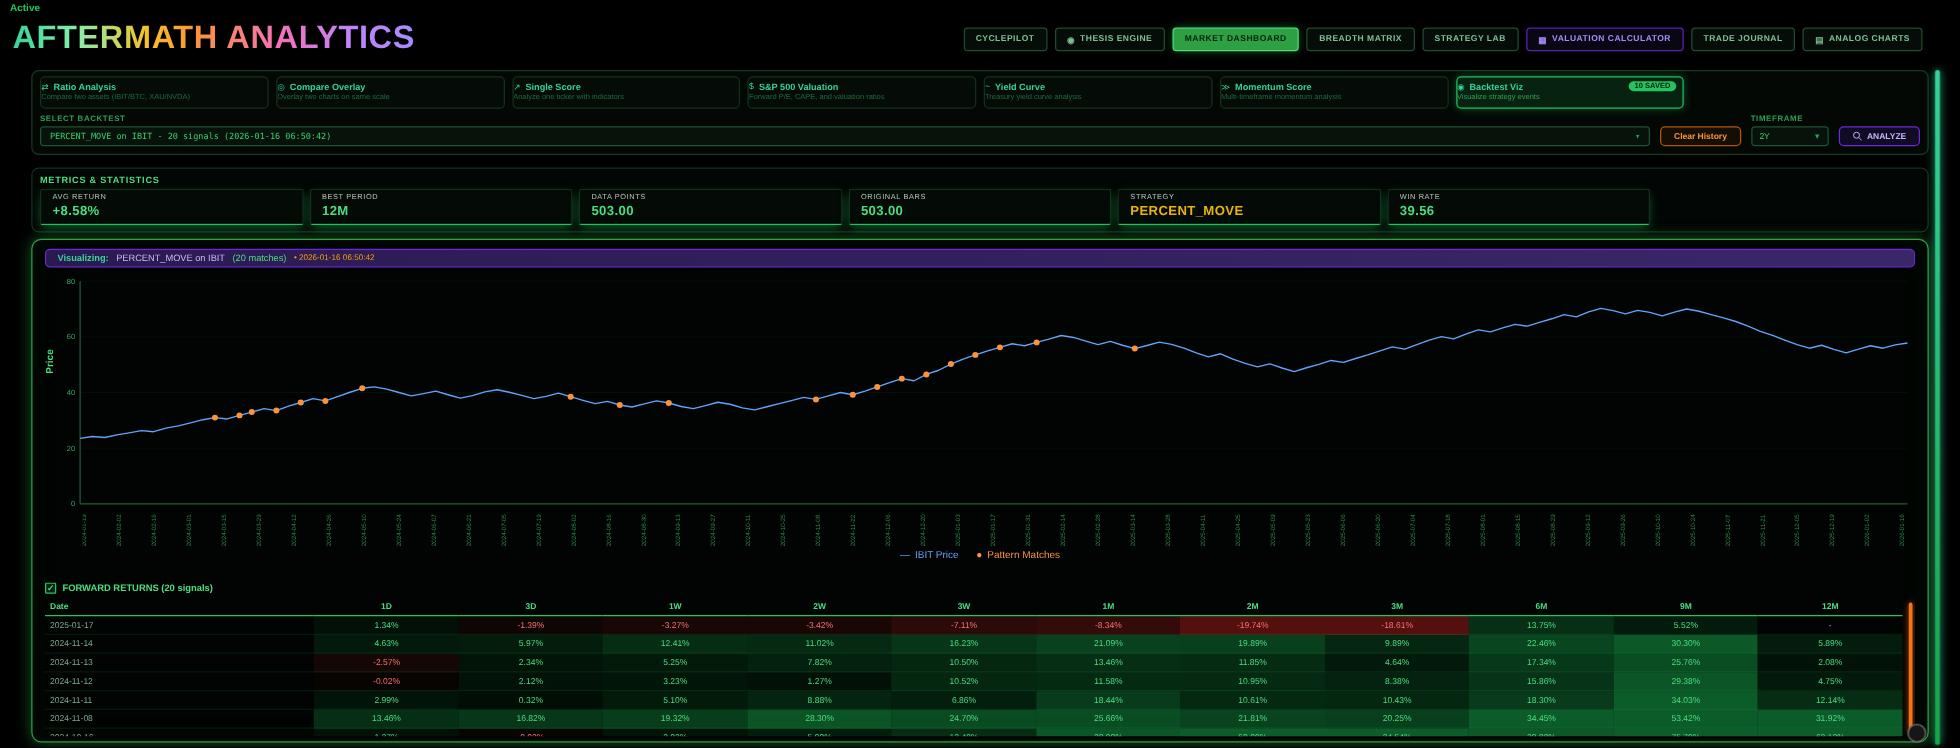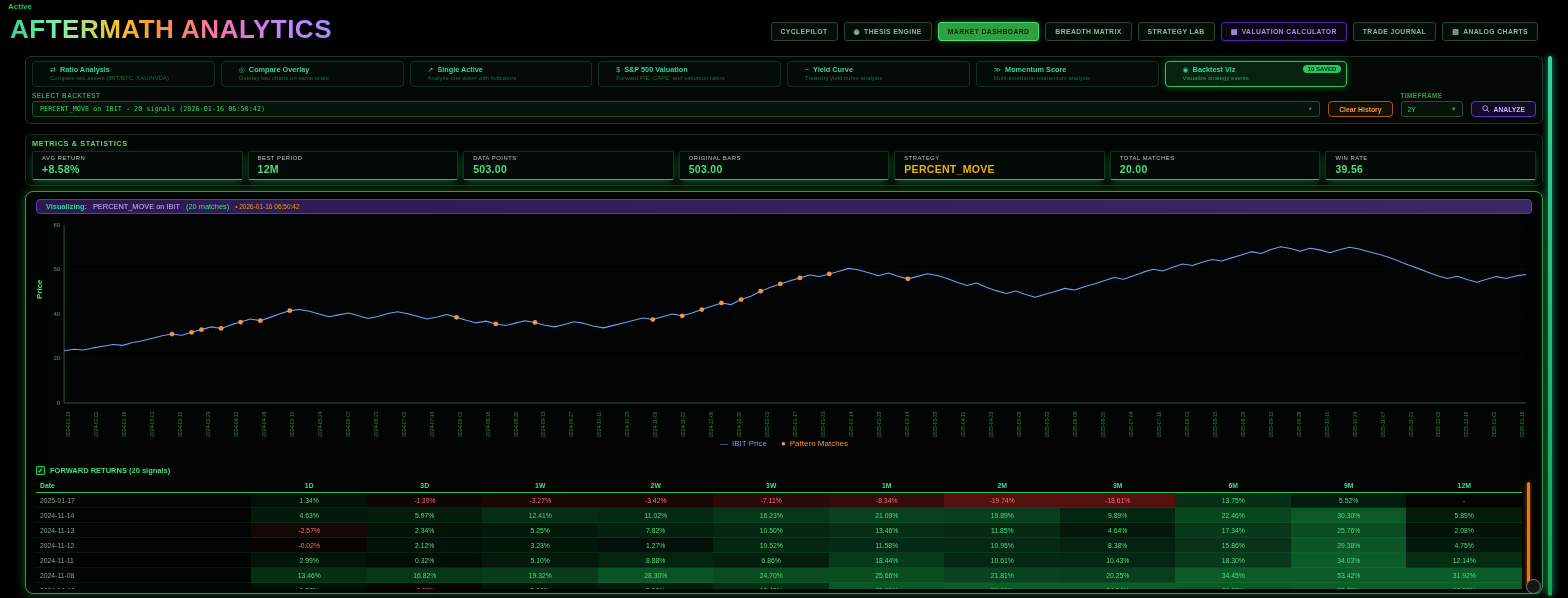--- a/index.html
+++ b/index.html
@@ -17,21 +17,21 @@
              letter-spacing:.4px; font-family:inherit; cursor:pointer; white-space:nowrap; }
   .nav-btn .nicon { font-size:7px; }
   .nav-btn.active { background:#2ea043; border-color:#4ade80; color:#05230f; box-shadow:0 0 8px rgba(46,160,67,.5); }
   .nav-btn.purple { border-color:#5b21b6; color:#a78bfa; background:#0a0714; }
 
   
   .tools-panel { position:absolute; left:25px; right:25px; top:56px; height:68px;
                  border:1px solid #173a22; border-radius:6px; background:rgba(5,12,8,.65); padding:4px 6px; }
   .tool-cards { display:grid; grid-template-columns:repeat(8,1fr); gap:6px; }
   .tool-card { position:relative; border:1px solid #14301c; border-radius:4px; background:#050b07;
-               padding:3px 17px; cursor:pointer; height:26px; overflow:hidden; }
+               padding:3px 0; cursor:pointer; height:26px; overflow:hidden; }
   .tool-card .trow { display:flex; align-items:center; gap:4px; }
   .tool-card .ticon { color:#34d399; font-size:7px; }
   .tool-card .t { color:#34d399; font-size:7.3px; font-weight:700; white-space:nowrap; }
   .tool-card .s { color:#1e6b3c; font-size:6px; margin-top:1px; white-space:nowrap; overflow:hidden; }
   .tool-card.selected { border-color:#22c55e; background:rgba(34,197,94,.14); box-shadow:0 0 7px rgba(34,197,94,.4); }
   .tool-card.selected .s { color:#2f9e57; }
   .badge { position:absolute; top:3px; right:5px; background:#22c55e; color:#03240f; font-size:6px; font-weight:700;
            padding:1px 5px; border-radius:7px; }
 
   .backtest-row { display:flex; align-items:flex-end; gap:8px; margin-top:5px; }
@@ -147,21 +147,21 @@
       <div class="tool-card">
         <div class="trow">
           <span class="ticon">◎</span>
           <span class="t">Compare Overlay</span>
         </div>
         <div class="s">Overlay two charts on same scale</div>
       </div>
       <div class="tool-card">
         <div class="trow">
           <span class="ticon">↗</span>
-          <span class="t">Single Active</span>
+          <span class="t">Single Score</span>
         </div>
         <div class="s">Analyze one ticker with indicators</div>
       </div>
       <div class="tool-card">
         <div class="trow">
           <span class="ticon">$</span>
           <span class="t">S&amp;P 500 Valuation</span>
         </div>
         <div class="s">Forward P/E, CAPE, and valuation ratios</div>
       </div>
@@ -229,24 +229,20 @@
         <div class="metric-label">DATA POINTS</div>
         <div class="metric-value" style="color: rgb(74, 222, 128);">503.00</div>
       </div>
       <div class="metric-card">
         <div class="metric-label">ORIGINAL BARS</div>
         <div class="metric-value" style="color: rgb(74, 222, 128);">503.00</div>
       </div>
       <div class="metric-card">
         <div class="metric-label">STRATEGY</div>
         <div class="metric-value" style="color: rgb(234, 179, 8);">PERCENT_MOVE</div>
-      </div>
-      <div class="metric-card">
-        <div class="metric-label">TOTAL MATCHES</div>
-        <div class="metric-value" style="color: rgb(74, 222, 128);">20.00</div>
       </div>
       <div class="metric-card">
         <div class="metric-label">WIN RATE</div>
         <div class="metric-value" style="color: rgb(74, 222, 128);">39.56</div>
       </div>
     </div>
 </section>
 
 <section class="viz-panel">
   <div class="viz-header">

